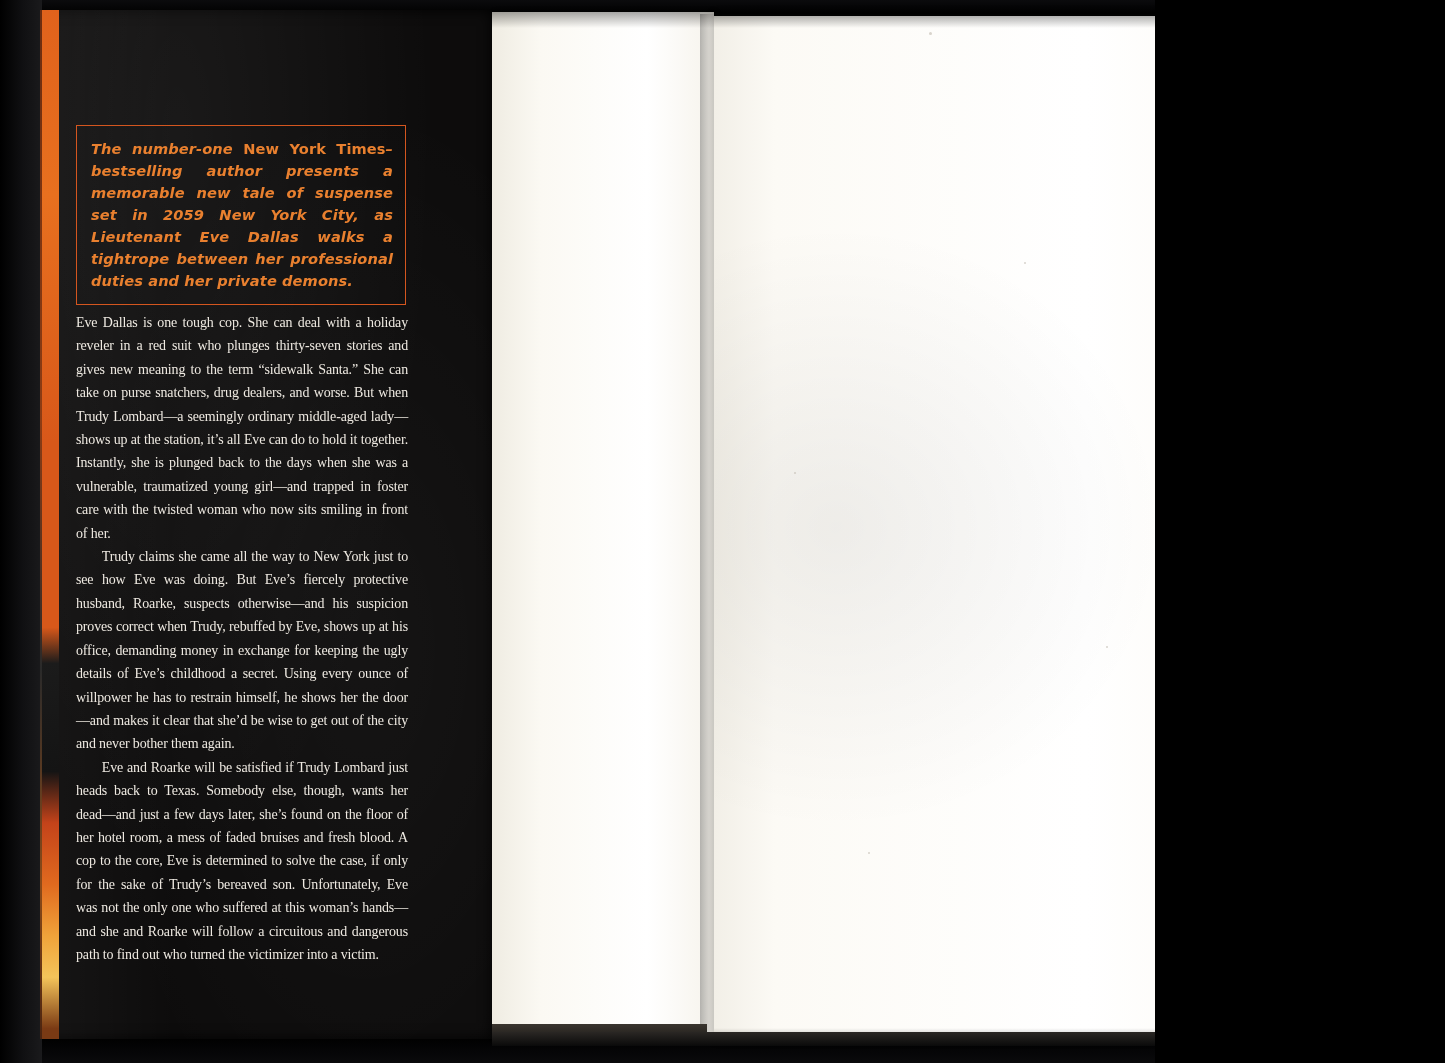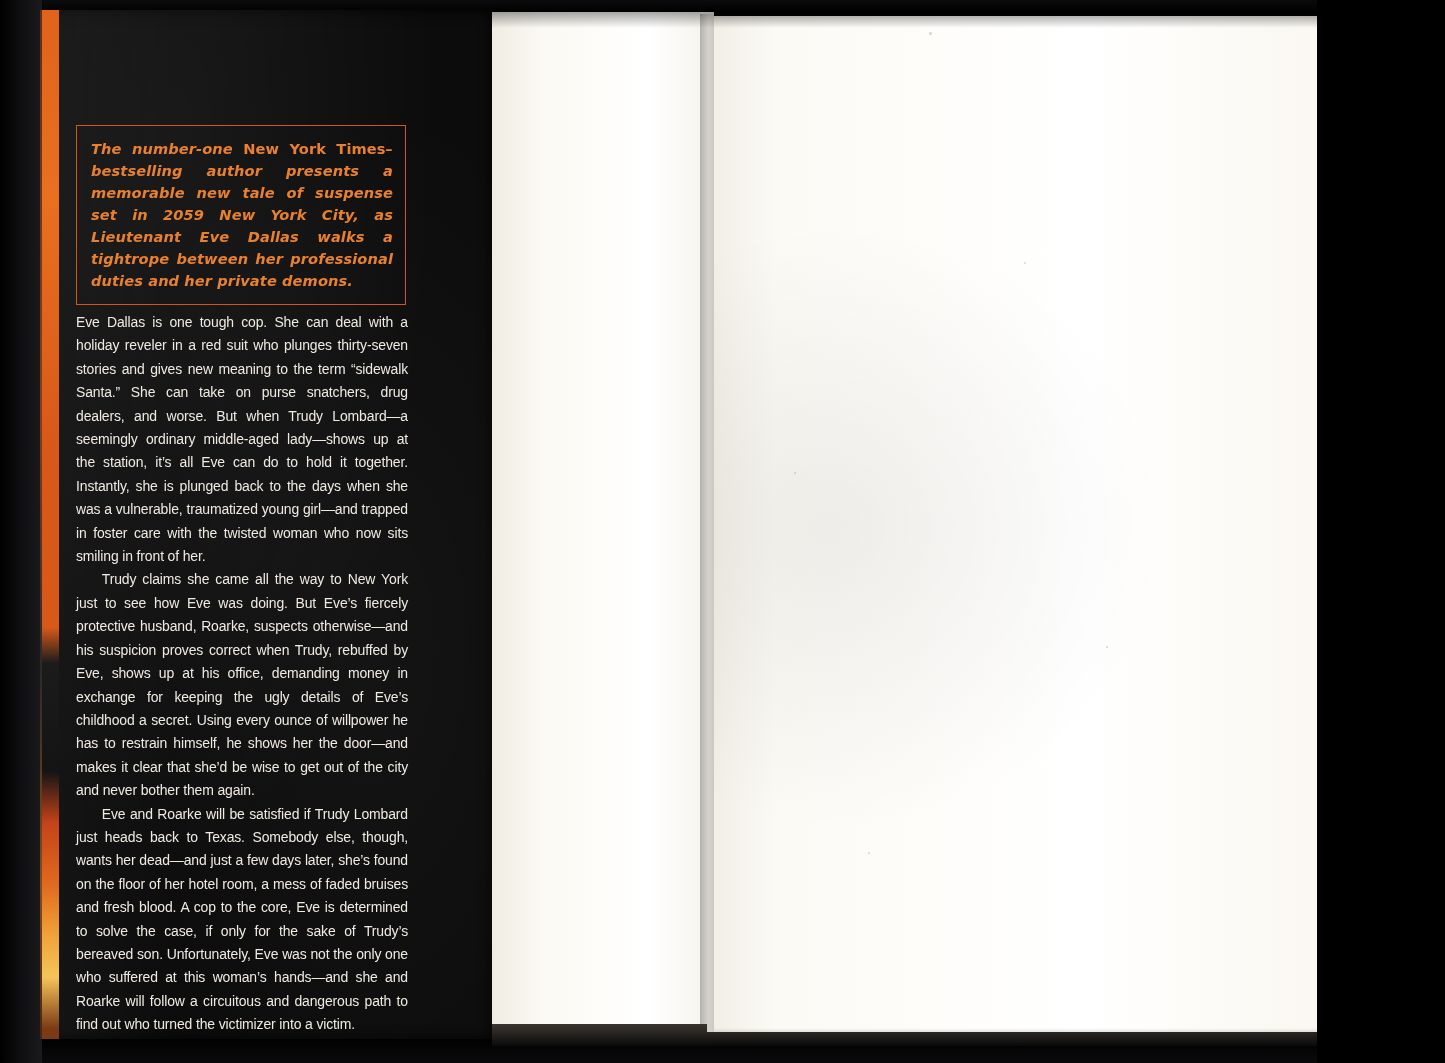--- a/index.html
+++ b/index.html
@@ -9,21 +9,21 @@
   }
   body {
     width: 1445px;
     height: 1063px;
     font-family: "Liberation Sans", sans-serif;
     overflow: hidden;
   }
 
   #scene {
     position: relative;
-    width: 1317px;
+    width: 1155px;
     height: 1063px;
     background: #030303;
     overflow: hidden;
   }
 
   
   .bg-top {
     position: absolute;
     left: 0; top: 0;
     width: 1445px; height: 14px;
@@ -115,21 +115,21 @@
     letter-spacing: .1px;
   }
   .pullquote .roman { font-style: normal; }
 
   
   .blurb {
     position: absolute;
     left: 76px; top: 310px;
     width: 332px;
     color: #efeae2;
-    font-family: Liberation Sans, sans-serif;
+    font-family: Liberation Serif, serif;
     font-size: 15.2px;
     line-height: 23.4px;
     text-align: justify;
     letter-spacing: -0.15px;
   }
   .blurb p { margin: 0; }
   .blurb p + p { text-indent: 28px; }
   .blurb p { transform: scaleX(0.92); transform-origin: left center; width: 108.7%; }
 
   

